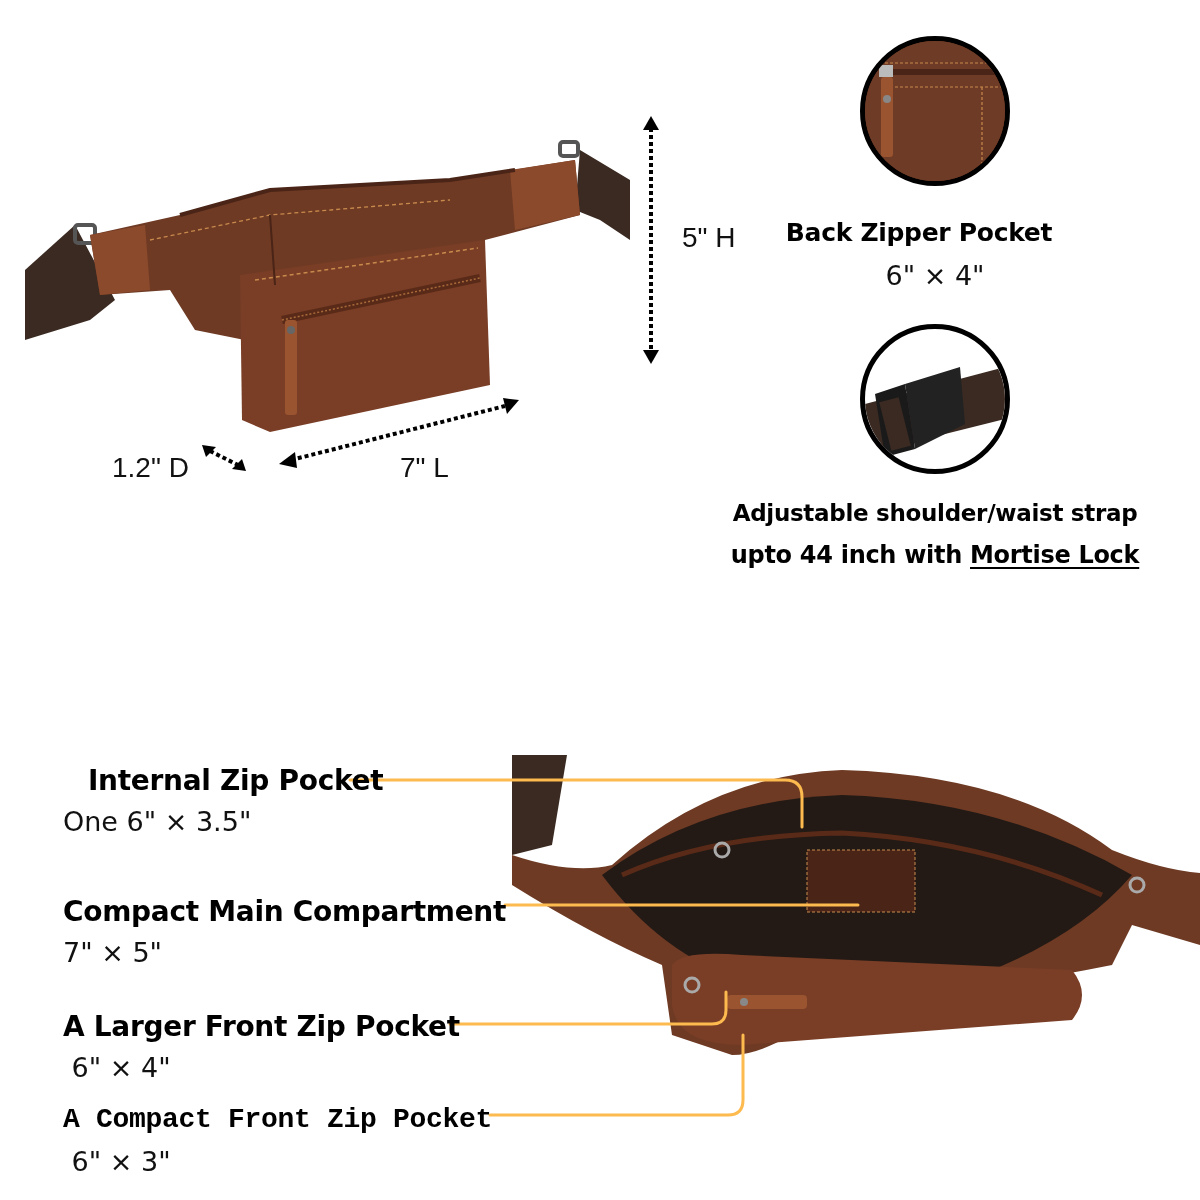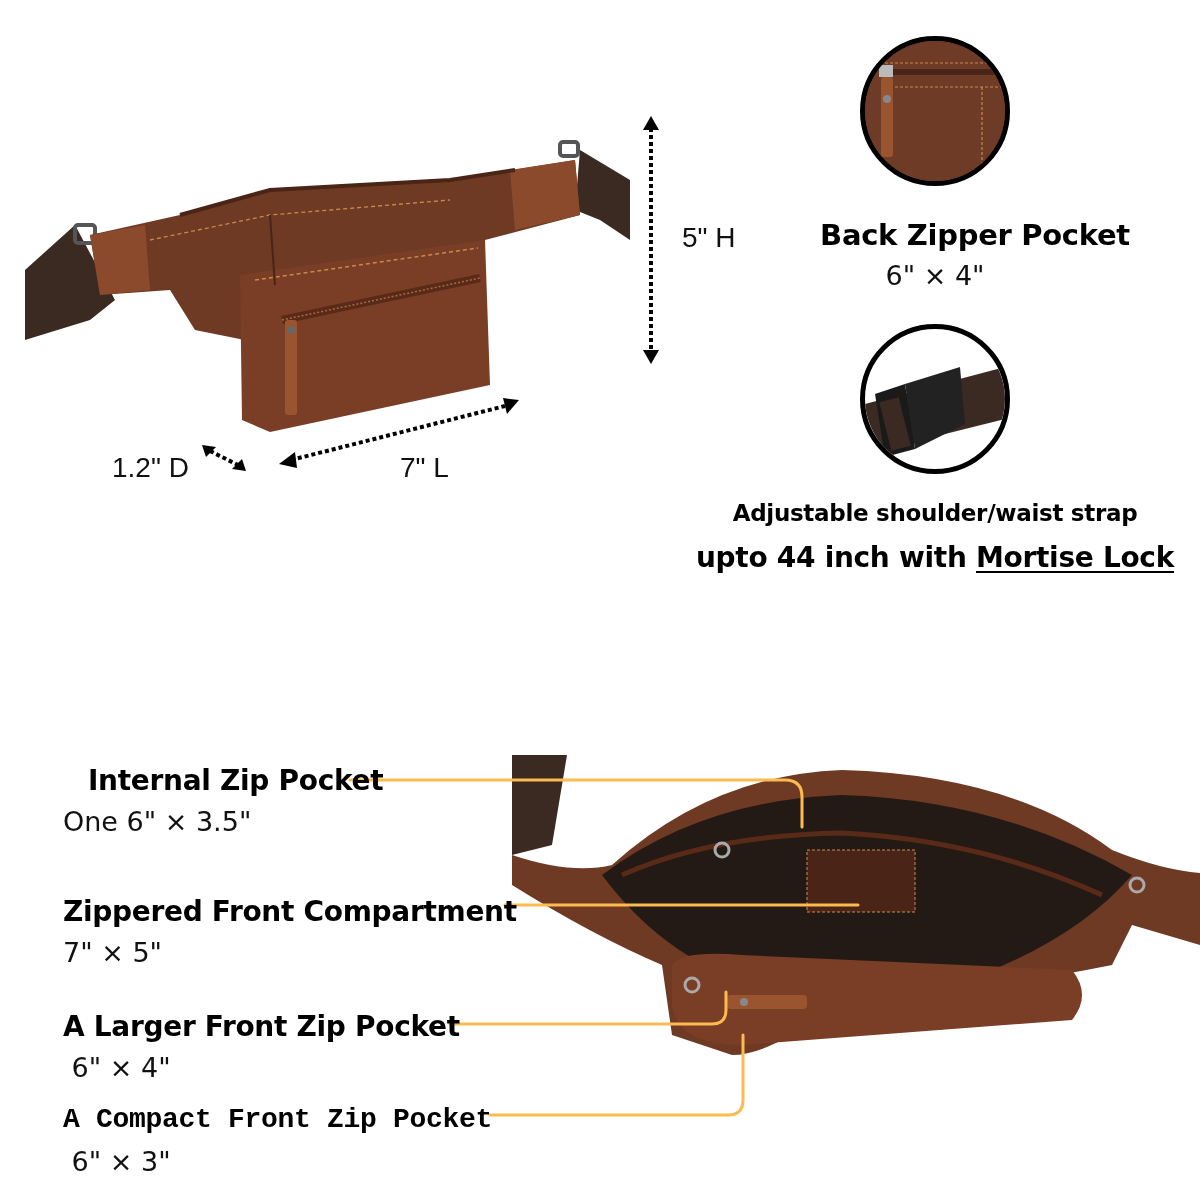--- a/index.html
+++ b/index.html
@@ -78,33 +78,33 @@
     <rect width="140" height="140" fill="#6e3b27"></rect>
     <line x1="20" y1="22" x2="140" y2="22" stroke="#c88a4c" stroke-width="1.2" stroke-dasharray="3,2"></line>
     <rect x="20" y="28" width="120" height="6" fill="#4a2416"></rect>
     <line x1="20" y1="46" x2="140" y2="46" stroke="#c88a4c" stroke-width="1.2" stroke-dasharray="3,2"></line>
     <line x1="117" y1="46" x2="117" y2="140" stroke="#c88a4c" stroke-width="1.2" stroke-dasharray="3,2"></line>
     <rect x="16" y="36" width="12" height="80" rx="3" fill="#9a5430"></rect>
     <circle cx="22" cy="58" r="4" fill="#888"></circle>
     <rect x="14" y="24" width="14" height="12" fill="#bbb"></rect>
   </svg>
 </div>
-<div class="abs feat-title center" style="left:800px;top:218px;width:350px;font-size:29px;">Back Zipper Pocket</div>
+<div class="abs feat-title center" style="left:744px;top:218px;width:350px;font-size:25px;">Back Zipper Pocket</div>
 <div class="abs feat-sub center" style="left:760px;top:260px;width:350px;">6" × 4"</div>
 
 <div class="abs circle" style="left:860px;top:324px;width:150px;height:150px;background:#fff;">
   <svg width="140" height="140" viewBox="0 0 140 140">
     <polygon points="0,75 140,38 140,90 0,125" fill="#3a2a22"></polygon>
     <polygon points="10,65 40,55 50,120 20,128" fill="#1a1a1a"></polygon>
     <polygon points="40,55 95,38 100,95 50,120" fill="#222"></polygon>
     <rect x="20" y="70" width="20" height="50" fill="#3a2a22" transform="rotate(-14 30 95)"></rect>
   </svg>
 </div>
 <div class="abs feat-title center" style="left:680px;top:500px;width:510px;font-size:23px;">Adjustable shoulder/waist strap</div>
-<div class="abs feat-title center" style="left:680px;top:541px;width:510px;font-size:28px;">
+<div class="abs feat-title center" style="left:680px;top:541px;width:510px;font-size:24px;">
   <span>upto 44 inch with </span><span class="u">Mortise Lock </span>
 </div>
 
 <div class="abs" style="left:512px;top:755px;width:688px;height:320px;">
   <svg width="688" height="320" viewBox="0 0 688 320">
 
     <polygon points="0,0 55,0 40,90 0,100" fill="#3a2a22"></polygon>
 
     <path d="M0,100 Q60,120 100,110 Q200,20 330,15 Q500,20 600,95 Q650,115 688,118 L688,190 L620,170 L600,210 Q500,230 440,235 L330,245 Q260,300 220,300 L160,280 L150,210 Q80,180 0,130 Z" fill="#6e3a24"></path>
 
@@ -133,20 +133,20 @@
 
     <path d="M450,1024 L712,1024 Q726,1024 726,1010 L726,992"></path>
 
     <path d="M490,1115 L728,1115 Q743,1115 743,1100 L743,1035"></path>
   </g>
 </svg>
 
 <div class="abs feat-title" style="left:63px;top:764px;margin-left:25px;">Internal Zip Pocket</div>
 <div class="abs feat-sub" style="left:63px;top:806px;">One 6" × 3.5"</div>
 
-<div class="abs feat-title" style="left:63px;top:895px;">Zippered Front Compartment</div>
+<div class="abs feat-title" style="left:63px;top:895px;">Compact Main Compartment</div>
 <div class="abs feat-sub" style="left:63px;top:937px;">7" × 5"</div>
 
 <div class="abs feat-title" style="left:63px;top:1010px;text-align:center;">A Larger Front Zip Pocket</div>
 <div class="abs feat-sub" style="left:63px;top:1052px;white-space:pre;"> 6" × 4"</div>
 
 <div class="abs feat-title" style="left:63px;top:1104px;font-family:Liberation Mono, monospace;">A Compact Front Zip Pocket</div>
 <div class="abs feat-sub" style="left:63px;top:1146px;white-space:pre;"> 6" × 3"</div>
 
 </body></html>

